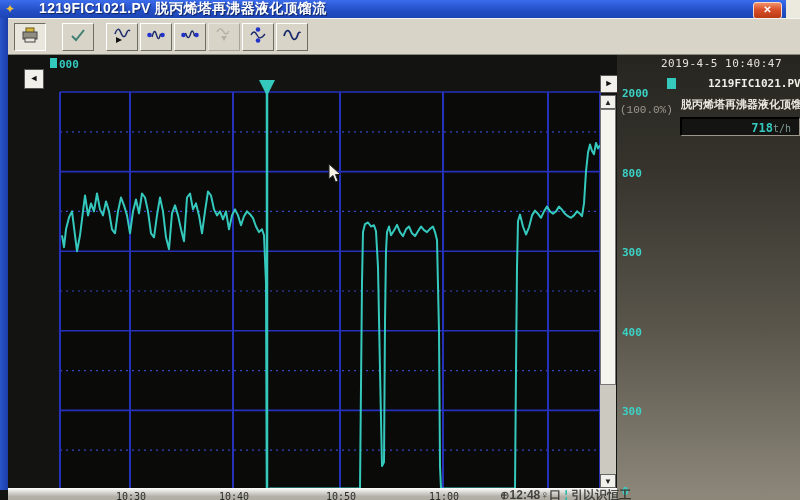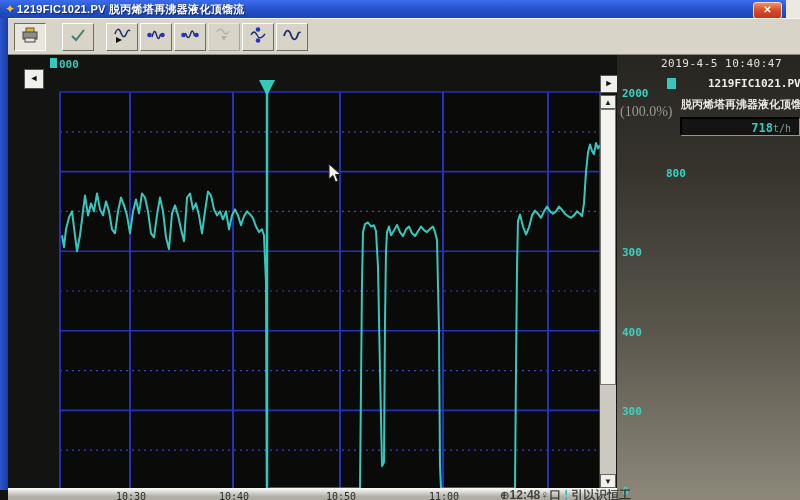--- a/index.html
+++ b/index.html
@@ -3,21 +3,21 @@
 <meta charset="utf-8">
 <style>
   html,body{margin:0;padding:0;background:#777;}
   #stage{position:relative;width:800px;height:500px;overflow:hidden;
          font-family:"Liberation Sans",sans-serif;background:#131311;}
   
   #titlebar{position:absolute;left:0;top:0;width:800px;height:18px;
     background:linear-gradient(180deg,#3b6cec 0%,#2450c8 55%,#1c44b4 100%);
     display:flex;align-items:center;color:#fff;}
   #title-icon{margin-left:5px;color:#f2c23a;font-size:12px;line-height:12px;}
-  #title-text{margin-left:2px;font-size:11px;font-weight:bold;letter-spacing:.3px;
+  #title-text{margin-left:24px;font-size:14px;font-weight:bold;letter-spacing:.3px;
     white-space:nowrap;text-shadow:1px 1px 1px rgba(0,0,0,.5);}
   #close-btn{position:absolute;left:753px;top:2px;width:27px;height:15px;
     background:linear-gradient(180deg,#f09066 0%,#d9502a 45%,#b83a14 100%);
     border:1px solid #f8d8c8;border-radius:3px;color:#fff;font-size:10px;
     font-weight:bold;text-align:center;line-height:14px;cursor:pointer;}
   #corner-sliver{position:absolute;left:786px;top:0;width:14px;height:26px;background:#eceade;}
   #left-border{position:absolute;left:0;top:18px;width:8px;height:472px;
     background:linear-gradient(90deg,#2a55cc,#1b3da8);}
   
   #toolbar{position:absolute;left:0;top:18px;width:800px;height:37px;
@@ -55,22 +55,22 @@
   #xaxis{position:absolute;left:0;top:433px;width:609px;height:28px;overflow:hidden;
     background:linear-gradient(180deg,#ffffff 0%,#b3b1a8 30%,#9b998f 100%);}
   .xtick{position:absolute;top:3px;color:#2c2c28;font-size:10px;
     font-family:"DejaVu Sans Mono",monospace;}
   
   #right-panel{position:absolute;left:617px;top:55px;width:183px;height:445px;
     background:linear-gradient(180deg,#262520 0%,#35332c 25%,#5a564c 62%,#8d887a 100%);
     overflow:hidden;}
   .ylabel{position:absolute;left:5px;color:#3bd2c6;font-size:11px;font-weight:bold;
     font-family:"DejaVu Sans Mono",monospace;}
-  #ypercent{position:absolute;left:3px;color:#9a9890;font-size:14px;
-    font-family:Liberation Serif, serif;}
+  #ypercent{position:absolute;left:3px;color:#9a9890;font-size:11px;
+    font-family:Liberation Mono, monospace;}
   #timestamp{position:absolute;left:44px;top:2px;color:#e4e2da;font-size:11px;
     font-family:"DejaVu Sans Mono",monospace;letter-spacing:.5px;}
   #pen-row{position:absolute;left:50px;top:22px;display:flex;align-items:center;gap:28px;}
   #pen-swatch{width:9px;height:11px;background:#35c9bd;margin-right:4px;}
   #pen-tag{color:#f0efe8;font-size:11px;font-weight:bold;font-family:"DejaVu Sans Mono",monospace;}
   #pen-desc{position:absolute;left:64px;top:42px;width:119px;color:#e8e6de;font-size:11px;
     font-weight:bold;white-space:nowrap;overflow:hidden;}
   #value-box{position:absolute;left:63px;top:62px;width:120px;height:19px;background:#141412;
     border-top:2px solid #000;border-left:2px solid #000;border-right:1px solid #9a968a;
     border-bottom:1px solid #9a968a;box-sizing:border-box;text-align:right;padding-right:8px;
@@ -203,21 +203,21 @@
     <div id="pen-row">
       <span id="pen-swatch"></span>
       <span id="pen-tag">1219FIC1021.PV</span>
     </div>
     <div id="pen-desc">脱丙烯塔再沸器液化顶馏流</div>
     <div id="value-box">
       <span id="value-num">718</span><span id="value-unit">t/h</span>
     </div>
     <div id="ylabels">
         <div class="ylabel" style="top: 32px;">2000</div>
-        <div class="ylabel" style="top: 111.6px; margin-left: 44px;">800</div>
+        <div class="ylabel" style="top: 111.6px;">800</div>
         <div class="ylabel" style="top: 191.2px;">300</div>
         <div class="ylabel" style="top: 270.8px;">400</div>
         <div class="ylabel" style="top: 350.4px;">300</div>
         <div class="ylabel" style="top: 430px;">0</div>
         <div id="ypercent" style="top: 49px;">(100.0%)</div>
       </div>
   </div>
 
   <svg id="mouse-cursor" width="14" height="21" viewBox="0 0 14 21">
     <path d="M1 1 L1 16 L5 12.5 L7.5 19 L10 18 L7.5 11.5 L12.5 11.5 Z" fill="#f5f2e6" stroke="#222" stroke-width="1"></path>

